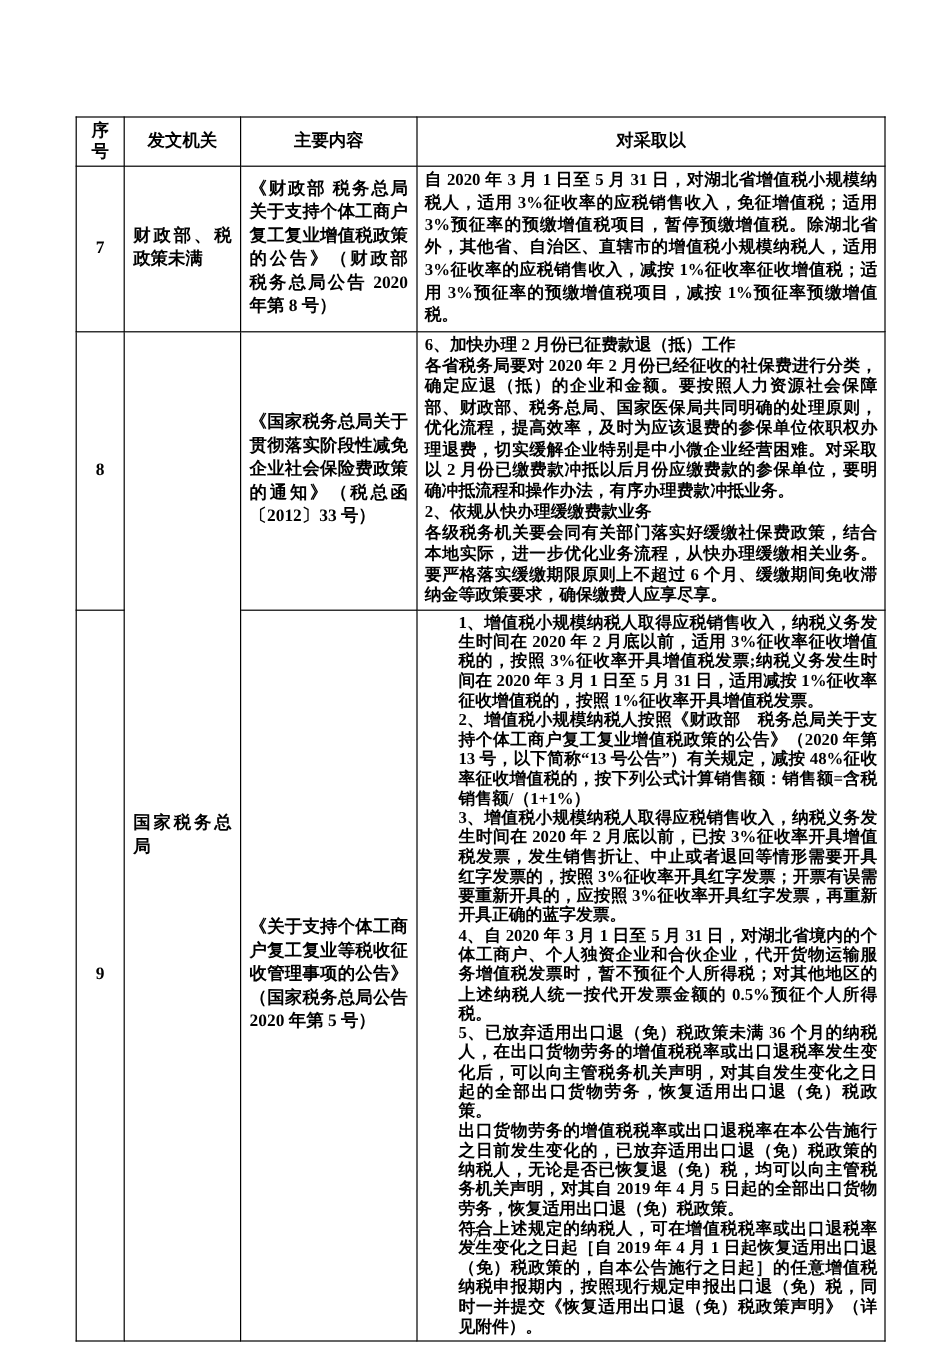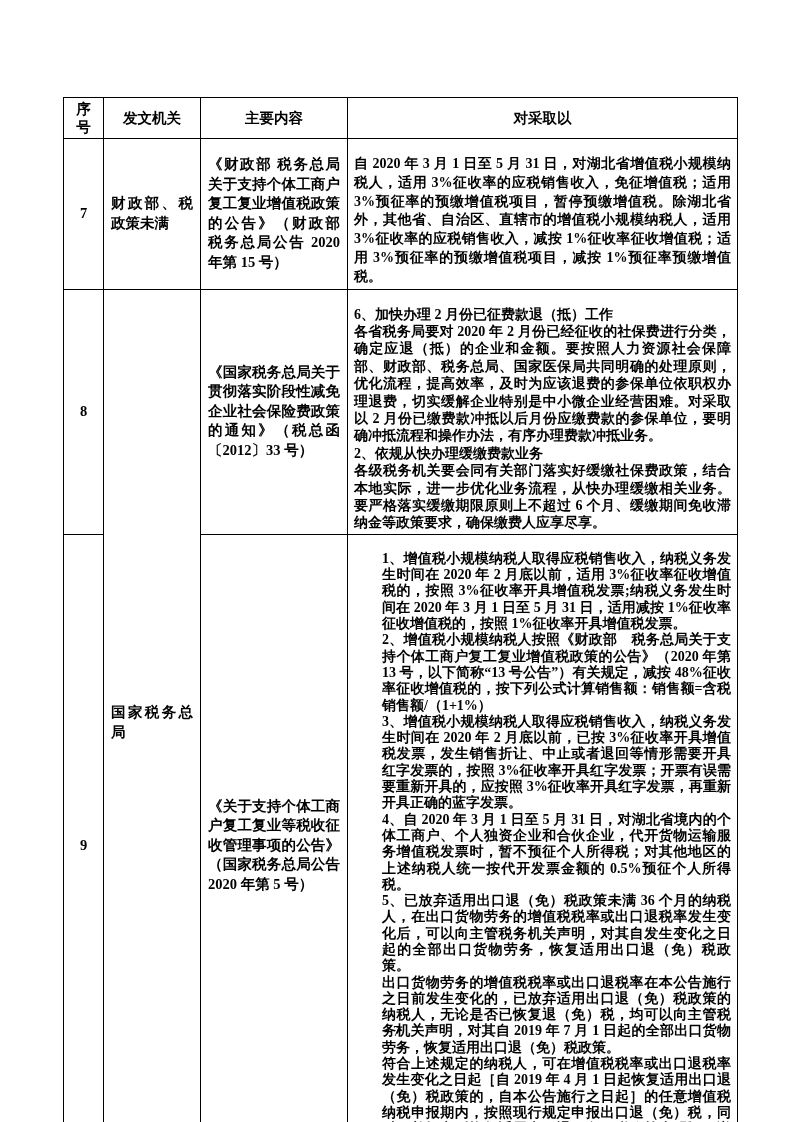--- a/index.html
+++ b/index.html
@@ -64,21 +64,21 @@
     vertical-align: middle;
     font-size: 14.5px;
     padding: 2px 7px;
     text-align: justify;
     text-justify: inter-character;
     line-height: 19.5px;
   }
   .td-content {
     vertical-align: top;
     font-size: 14px;
-    padding: 16px 6px 2px 6px;
+    padding: 3px 6px 2px 6px;
     text-align: justify;
     text-justify: inter-character;
   }
   .td-content p {
     margin: 0;
     padding: 0;
   }
   .lh-r7 p { line-height: 18.8px; }
   .lh-r8 p { line-height: 17.4px; }
   .lh-r9 p { line-height: 16.3px; margin-left: 28px; }
@@ -114,21 +114,21 @@
 号</th>
         <th>发文机关</th>
         <th>主要内容</th>
         <th>对采取以</th>
       </tr>
     </thead>
     <tbody>
       <tr>
         <td class="td-no h-r7">7</td>
         <td class="td-agency">财政部、税政策未满</td>
-        <td class="td-doc">《财政部 税务总局关于支持个体工商户复工复业增值税政策的公告》（财政部 税务总局公告 2020 年第 15 号）</td>
+        <td class="td-doc">《财政部 税务总局关于支持个体工商户复工复业增值税政策的公告》（财政部 税务总局公告 2020 年第 8 号）</td>
         <td class="td-content lh-r7">
           <p>自 2020 年 3 月 1 日至 5 月 31 日，对湖北省增值税小规模纳税人，适用 3%征收率的应税销售收入，免征增值税；适用 3%预征率的预缴增值税项目，暂停预缴增值税。除湖北省外，其他省、自治区、直辖市的增值税小规模纳税人，适用 3%征收率的应税销售收入，减按 1%征收率征收增值税；适用 3%预征率的预缴增值税项目，减按 1%预征率预缴增值税。</p>
         </td>
       </tr>
       <tr>
         <td class="td-no h-r8">8</td>
         <td class="td-agency" rowspan="2">国家税务总局</td>
         <td class="td-doc">《国家税务总局关于贯彻落实阶段性减免企业社会保险费政策的通知》（税总函〔2012〕33 号）</td>
         <td class="td-content lh-r8">
           <p>6、加快办理 2 月份已征费款退（抵）工作</p>
@@ -139,21 +139,21 @@
       </tr>
       <tr>
         <td class="td-no h-r9">9</td>
         <td class="td-doc">《关于支持个体工商户复工复业等税收征收管理事项的公告》（国家税务总局公告 2020 年第 5 号）</td>
         <td class="td-content lh-r9">
           <p>1、增值税小规模纳税人取得应税销售收入，纳税义务发生时间在 2020 年 2 月底以前，适用 3%征收率征收增值税的，按照 3%征收率开具增值税发票;纳税义务发生时间在 2020 年 3 月 1 日至 5 月 31 日，适用减按 1%征收率征收增值税的，按照 1%征收率开具增值税发票。</p>
           <p>2、增值税小规模纳税人按照《财政部　税务总局关于支持个体工商户复工复业增值税政策的公告》（2020 年第 13 号，以下简称“13 号公告”）有关规定，减按 48%征收率征收增值税的，按下列公式计算销售额：销售额=含税销售额/（1+1%）</p>
           <p>3、增值税小规模纳税人取得应税销售收入，纳税义务发生时间在 2020 年 2 月底以前，已按 3%征收率开具增值税发票，发生销售折让、中止或者退回等情形需要开具红字发票的，按照 3%征收率开具红字发票；开票有误需要重新开具的，应按照 3%征收率开具红字发票，再重新开具正确的蓝字发票。</p>
           <p>4、自 2020 年 3 月 1 日至 5 月 31 日，对湖北省境内的个体工商户、个人独资企业和合伙企业，代开货物运输服务增值税发票时，暂不预征个人所得税；对其他地区的上述纳税人统一按代开发票金额的 0.5%预征个人所得税。</p>
           <p>5、已放弃适用出口退（免）税政策未满 36 个月的纳税人，在出口货物劳务的增值税税率或出口退税率发生变化后，可以向主管税务机关声明，对其自发生变化之日起的全部出口货物劳务，恢复适用出口退（免）税政策。</p>
-          <p>出口货物劳务的增值税税率或出口退税率在本公告施行之日前发生变化的，已放弃适用出口退（免）税政策的纳税人，无论是否已恢复退（免）税，均可以向主管税务机关声明，对其自 2019 年 7 月 1 日起的全部出口货物劳务，恢复适用出口退（免）税政策。</p>
+          <p>出口货物劳务的增值税税率或出口退税率在本公告施行之日前发生变化的，已放弃适用出口退（免）税政策的纳税人，无论是否已恢复退（免）税，均可以向主管税务机关声明，对其自 2019 年 4 月 5 日起的全部出口货物劳务，恢复适用出口退（免）税政策。</p>
           <p>符合上述规定的纳税人，可在增值税税率或出口退税率发生变化之日起［自 2019 年 4 月 1 日起恢复适用出口退（免）税政策的，自本公告施行之日起］的任意增值税纳税申报期内，按照现行规定申报出口退（免）税，同时一并提交《恢复适用出口退（免）税政策声明》（详见附件）。</p>
         </td>
       </tr>
     </tbody>
   </table>
 
   <div class="page-number">7</div>
 
 </div>
 

